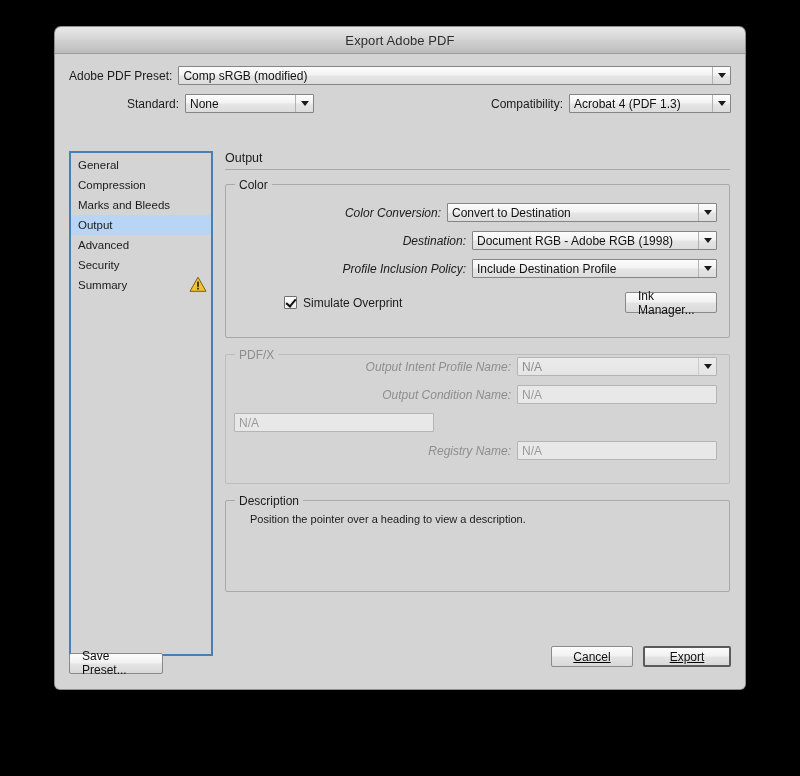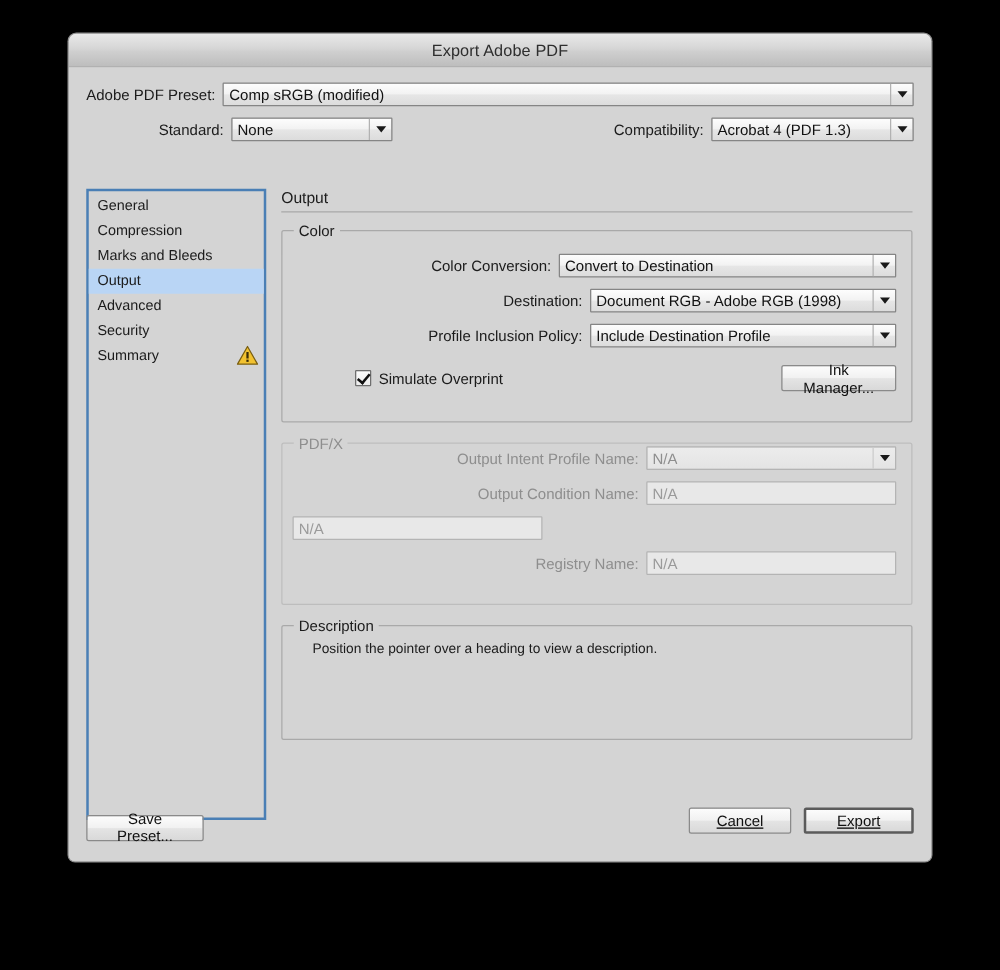--- a/index.html
+++ b/index.html
@@ -199,20 +199,21 @@
     margin-bottom: 9px;
   }
   .grow .lab {
     width: 0;
     flex: 1 1 auto;
     text-align: right;
     padding-right: 6px;
     font-size: 12px;
     color: #1b1b1b;
     white-space: nowrap;
+    font-style: italic;
   }
   .grow .lab.dim { color: #8e8e8e; }
 
   
   .checkrow {
     display: flex;
     align-items: center;
     justify-content: space-between;
     padding: 0 12px 0 58px;
   }
@@ -247,21 +248,20 @@
     background: linear-gradient(to bottom, #fcfcfc 0%, #f1f1f1 48%, #e4e4e4 52%, #d9d9d9 100%);
     border: 1px solid #8a8a8a;
     border-radius: 2px;
     font-size: 12px;
     color: #101010;
     display: inline-flex;
     align-items: center;
     justify-content: center;
     box-sizing: border-box;
     cursor: default;
-    text-align: center;
   }
   .btn.default {
     border: 2px solid #5b5b5b;
     font-weight: normal;
   }
 
   
   .desc-body {
     font-size: 11px;
     color: #1b1b1b;

